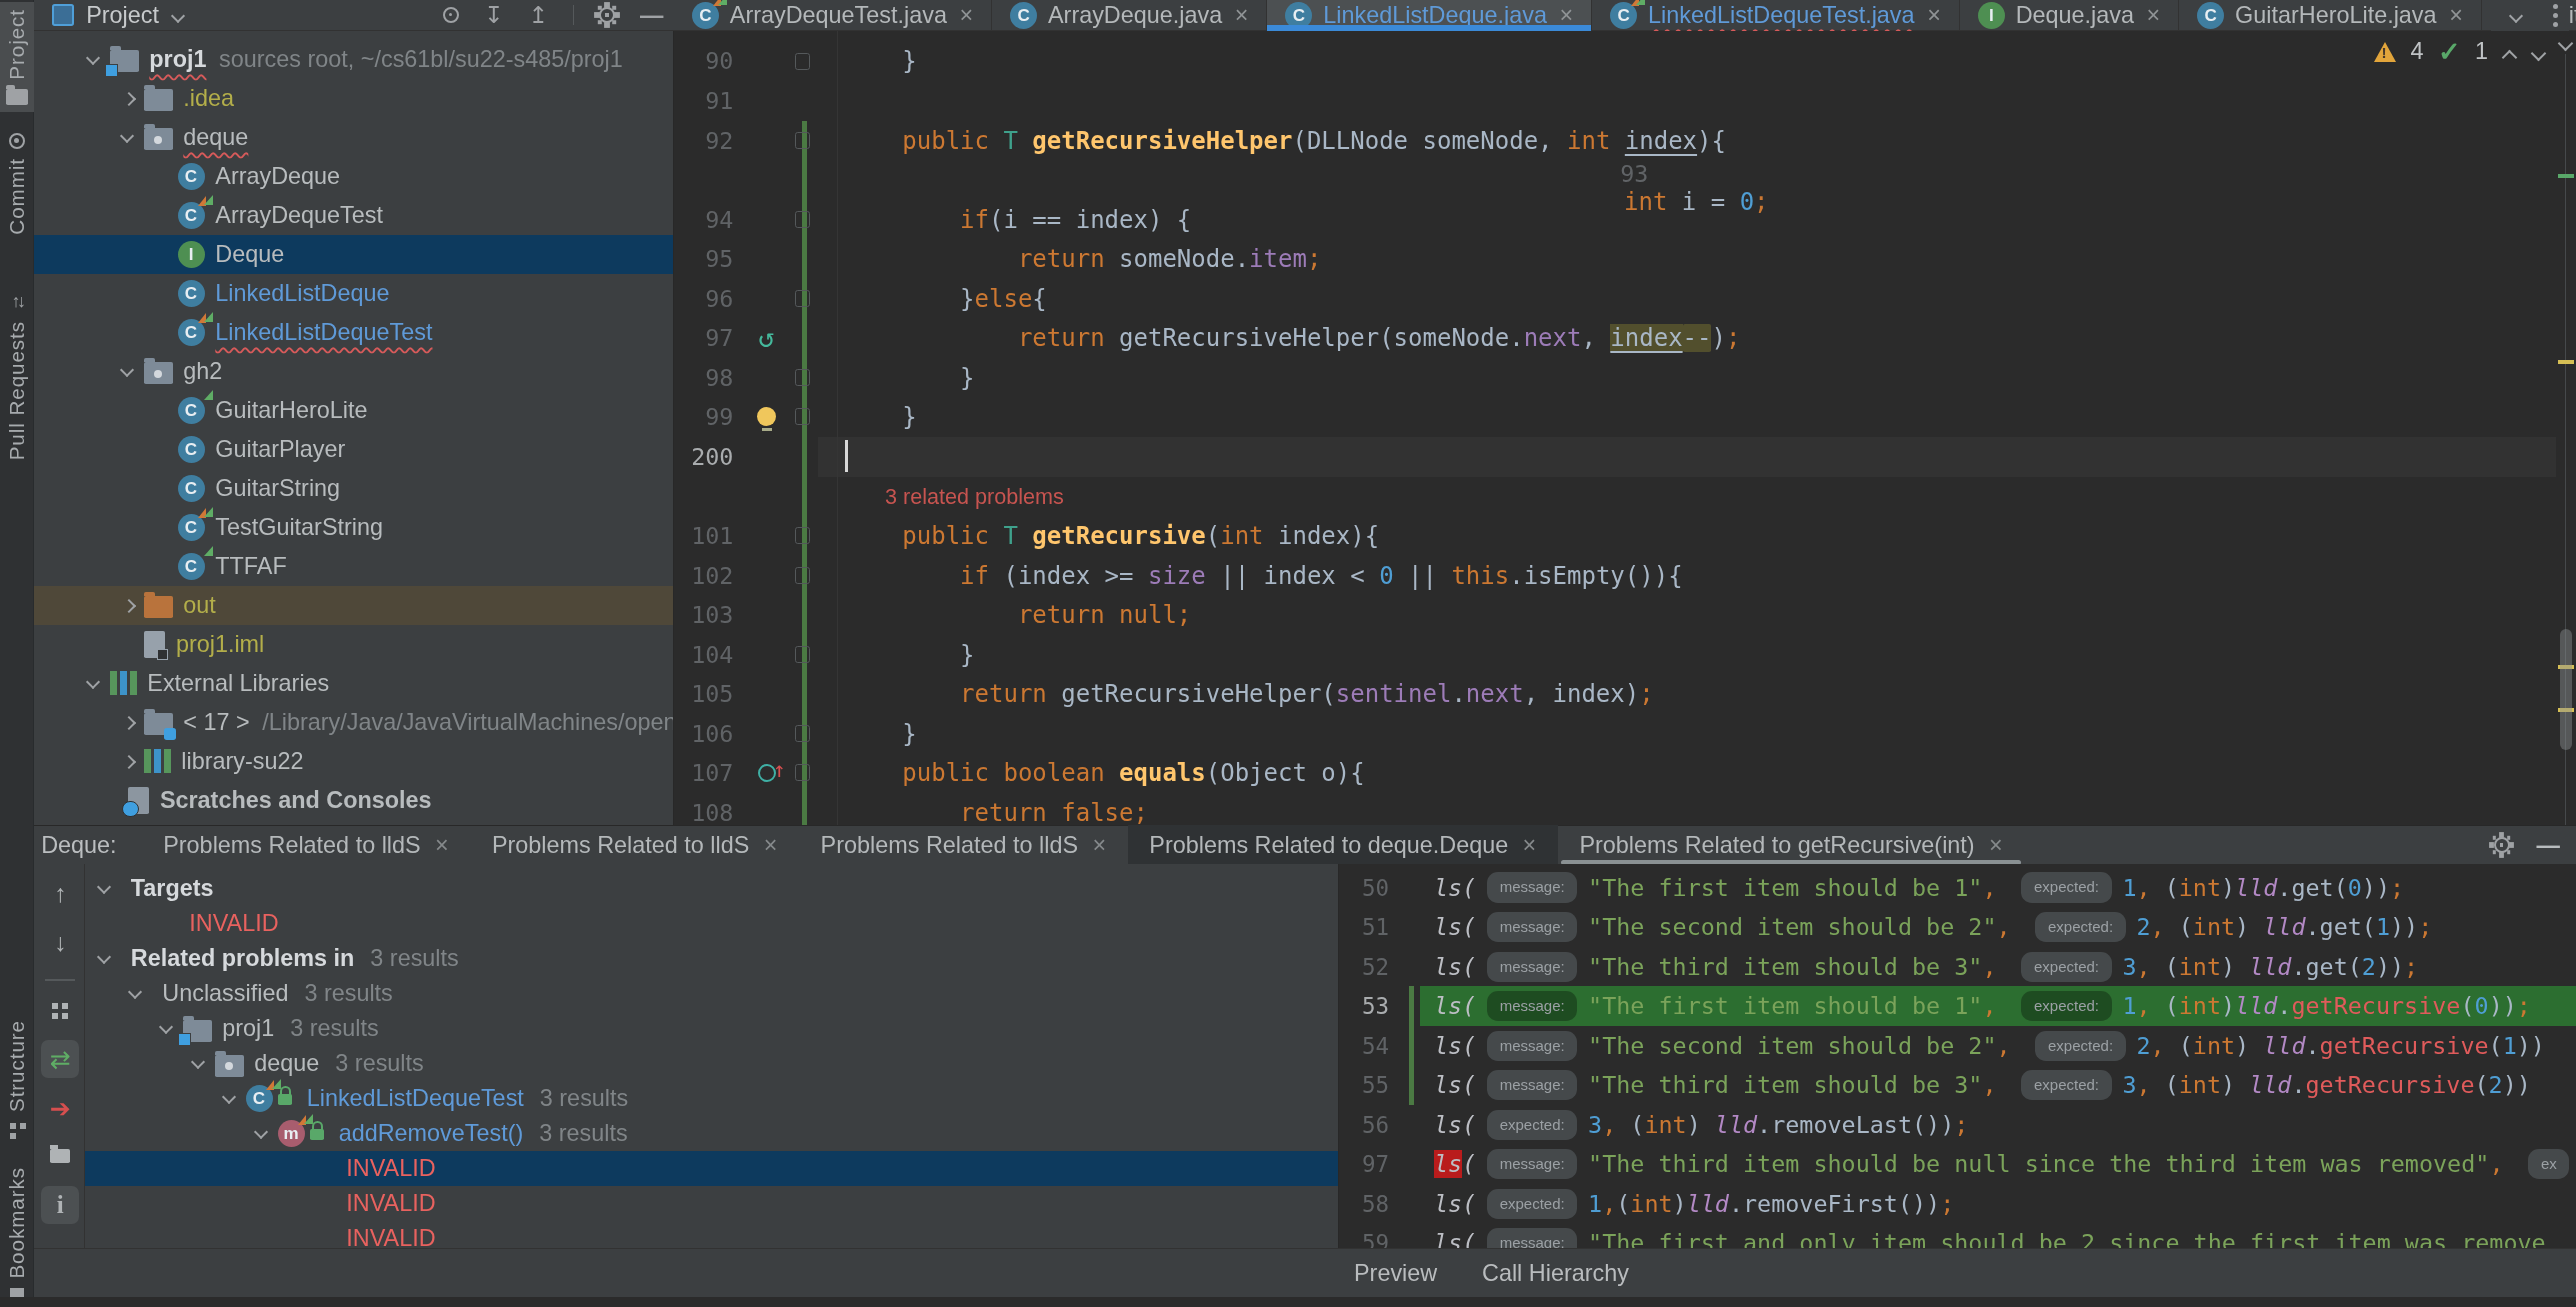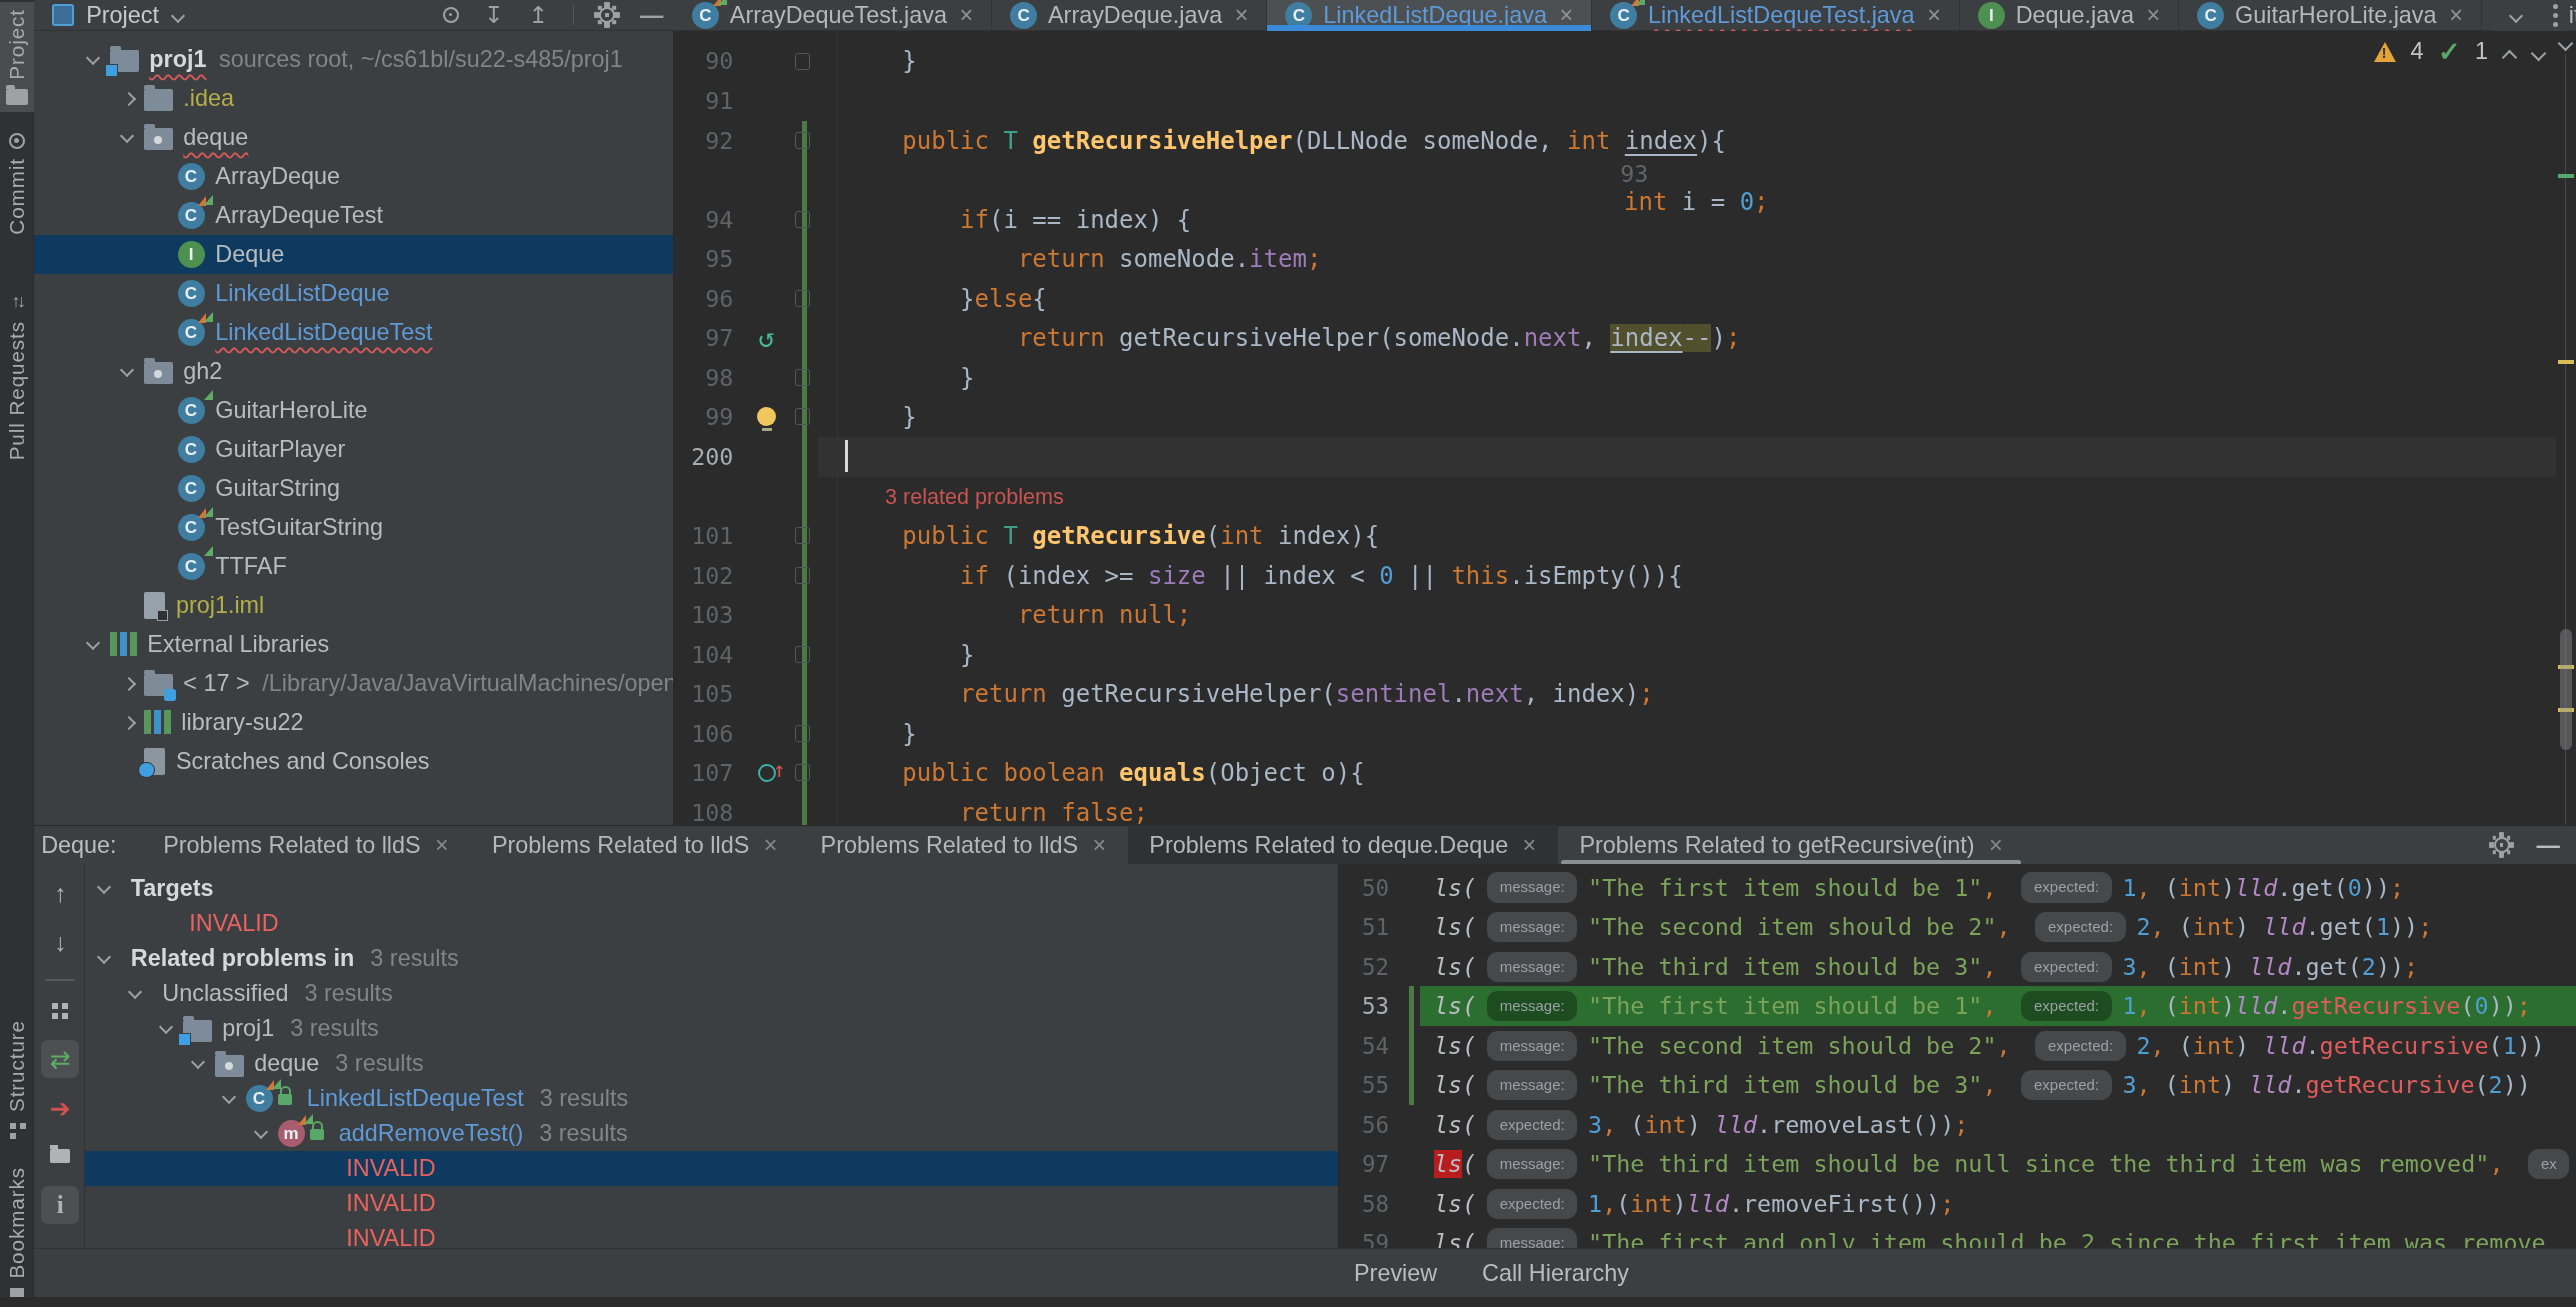--- a/index.html
+++ b/index.html
@@ -331,20 +331,25 @@
       <div class="trow" style="padding-left: 113px;">
         <span class="chevslot"></span>
         <span class="ic ic-class-test">C</span>
         <span class="tlabel">TestGuitarString</span>
       </div>
       <div class="trow" style="padding-left: 113px;">
         <span class="chevslot"></span>
         <span class="ic ic-class-run">C</span>
         <span class="tlabel">TTFAF</span>
       </div>
+      <div class="trow outbg" style="padding-left: 79px;">
+        <span class="chevslot chev right"></span>
+        <span class="ic ic-folder-excl"></span>
+        <span class="tlabel olive">out</span>
+      </div>
       <div class="trow" style="padding-left: 79px;">
         <span class="chevslot"></span>
         <span class="ic ic-file"></span>
         <span class="tlabel olive">proj1.iml</span>
       </div>
       <div class="trow" style="padding-left: 45px;">
         <span class="chevslot chev"></span>
         <span class="ic ic-lib"></span>
         <span class="tlabel">External Libraries</span>
       </div>
@@ -352,21 +357,21 @@
         <span class="chevslot chev right"></span>
         <span class="ic ic-jdk"></span>
         <span class="tlabel">&lt; 17 &gt;</span>
         <span class="tdesc">/Library/Java/JavaVirtualMachines/open</span>
       </div>
       <div class="trow" style="padding-left: 79px;">
         <span class="chevslot chev right"></span>
         <span class="ic ic-lib"></span>
         <span class="tlabel">library-su22</span>
       </div>
-      <div class="trow" style="padding-left: 79px;">
+      <div class="trow" style="padding-left: 63px; font-weight: bold;">
         <span class="chevslot"></span>
         <span class="ic ic-scratches"></span>
         <span class="tlabel">Scratches and Consoles</span>
       </div>
     </div>
 
   <div id="editor">
     <div id="caretline" style="top: 406px;"></div>
     <div id="gutter-sep"></div>
     <div id="changebar" style="top: 90px; height: 704px;"></div>

